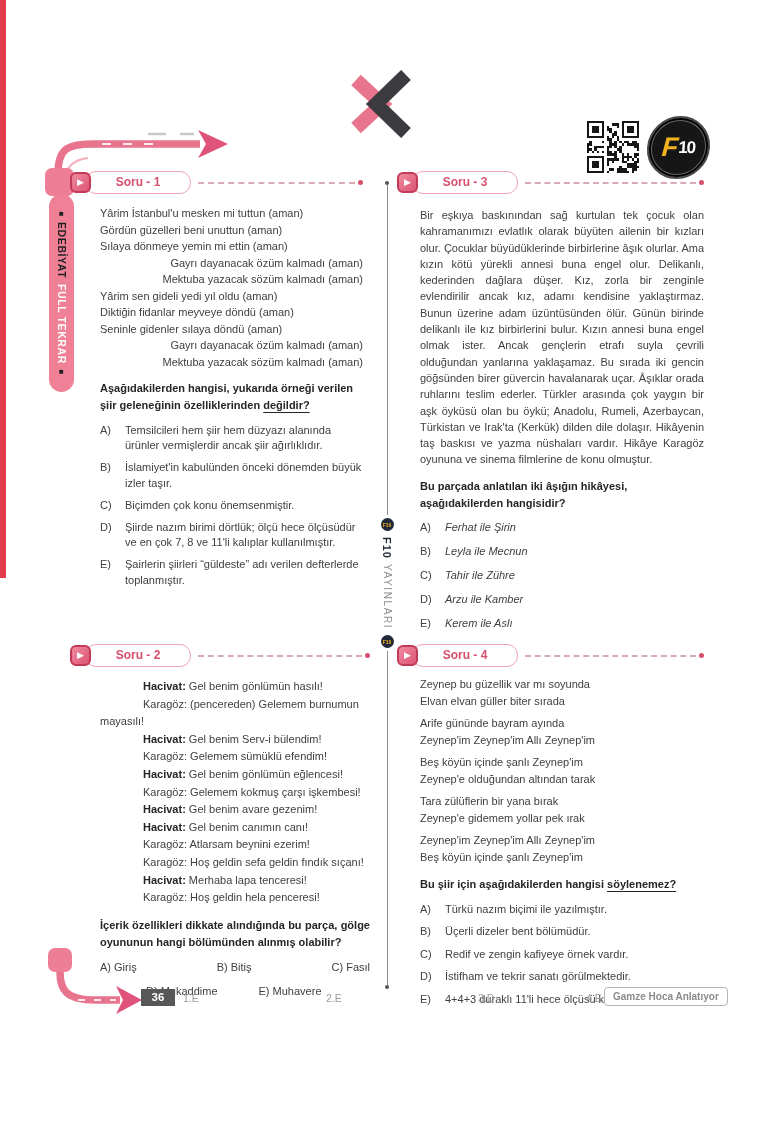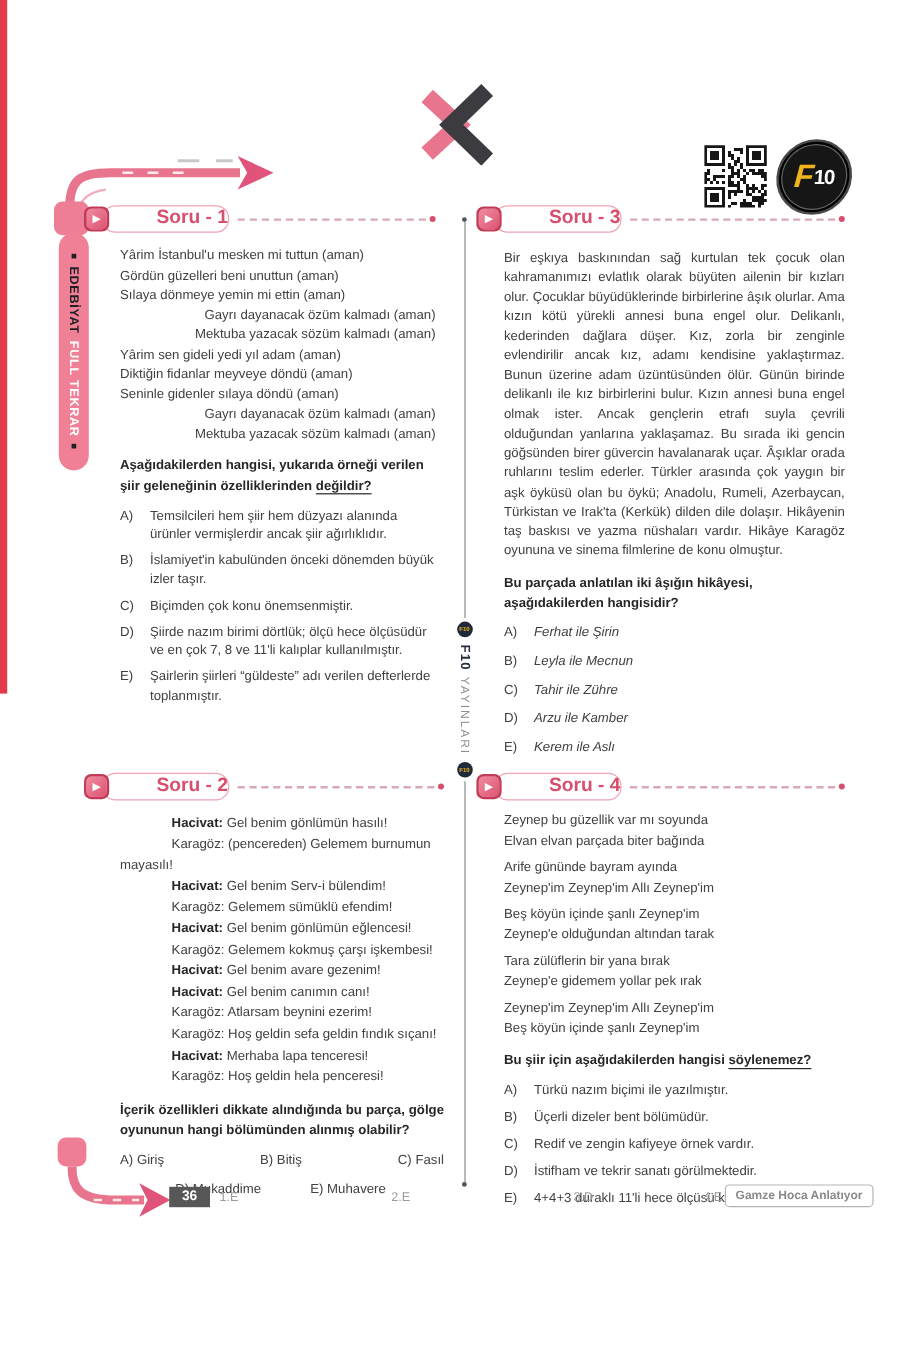--- a/index.html
+++ b/index.html
@@ -42,21 +42,21 @@
   .q4{left:397px;top:645px;width:307px;}
   .q-header{display:flex;align-items:center;height:21px;}
   .q-arrowbox{
     width:21px;height:21px;border-radius:6px;flex:0 0 21px;
     background:linear-gradient(135deg,#f08ba0,#dd5472);border:2px solid #c23a57;
     display:flex;align-items:center;justify-content:center;color:#fff;font-size:9px;
     box-sizing:border-box;position:relative;z-index:2;
   }
   .q-pill{
     margin-left:-6px;border:1.5px solid #f0a4b4;border-radius:11px;background:#fff;
-    width:104px;text-align:right;color:#d64f6d;font-weight:bold;font-size:16px;
+    width:104px;text-align:center;color:#d64f6d;font-weight:bold;font-size:12px;
     padding:2px 0;position:relative;z-index:1;
   }
   .q-dashes{flex:1;border-top:2px dashed #d8aab4;height:0;margin:0 3px 0 7px;}
   .q-dot{width:5px;height:5px;border-radius:50%;background:#d6506e;flex:0 0 5px;}
   .q-body{padding-left:30px;margin-top:12px;}
   .q3 .q-body,.q4 .q-body{padding-left:23px;margin-top:14px;}
   .q4 .q-body{margin-top:10px;}
 
   .poem-line{line-height:16.5px;}
   .poem-line.indent{padding-left:27px;text-align:right;}
@@ -276,21 +276,21 @@
     <span class="q-pill">Soru - 1</span>
     <span class="q-dashes"></span>
     <span class="q-dot"></span>
   </div>
   <div class="q-body">
       <div class="poem-line">Yârim İstanbul'u mesken mi tuttun (aman)</div>
       <div class="poem-line">Gördün güzelleri beni unuttun (aman)</div>
       <div class="poem-line">Sılaya dönmeye yemin mi ettin (aman)</div>
       <div class="poem-line indent">Gayrı dayanacak özüm kalmadı (aman)</div>
       <div class="poem-line indent">Mektuba yazacak sözüm kalmadı (aman)</div>
-      <div class="poem-line">Yârim sen gideli yedi yıl adam (aman)</div>
+      <div class="poem-line">Yârim sen gideli yedi yıl oldu (aman)</div>
       <div class="poem-line">Diktiğin fidanlar meyveye döndü (aman)</div>
       <div class="poem-line">Seninle gidenler sılaya döndü (aman)</div>
       <div class="poem-line indent">Gayrı dayanacak özüm kalmadı (aman)</div>
       <div class="poem-line indent">Mektuba yazacak sözüm kalmadı (aman)</div>
       <p class="stem"><span>Aşağıdakilerden hangisi, yukarıda örneği verilen şiir geleneğinin özelliklerinden </span><span class="u">değildir?</span></p>
       <div class="option">
         <span class="letter">A)</span>
         <span class="opt-text">Temsilcileri hem şiir hem düzyazı alanında ürünler vermişlerdir ancak şiir ağırlıklıdır.</span>
       </div>
       <div class="option">
@@ -381,21 +381,21 @@
 <div class="qblock q4">
   <div class="q-header">
     <span class="q-arrowbox">▶</span>
     <span class="q-pill">Soru - 4</span>
     <span class="q-dashes"></span>
     <span class="q-dot"></span>
   </div>
   <div class="q-body">
       <div class="stanza">
         <div class="poem-line">Zeynep bu güzellik var mı soyunda</div>
-        <div class="poem-line">Elvan elvan parçada biter bağında</div>
+        <div class="poem-line">Elvan elvan güller biter sırada</div>
       </div>
       <div class="stanza">
         <div class="poem-line">Arife gününde bayram ayında</div>
         <div class="poem-line">Zeynep'im Zeynep'im Allı Zeynep'im</div>
       </div>
       <div class="stanza">
         <div class="poem-line">Beş köyün içinde şanlı Zeynep'im</div>
         <div class="poem-line">Zeynep'e olduğundan altından tarak</div>
       </div>
       <div class="stanza">

